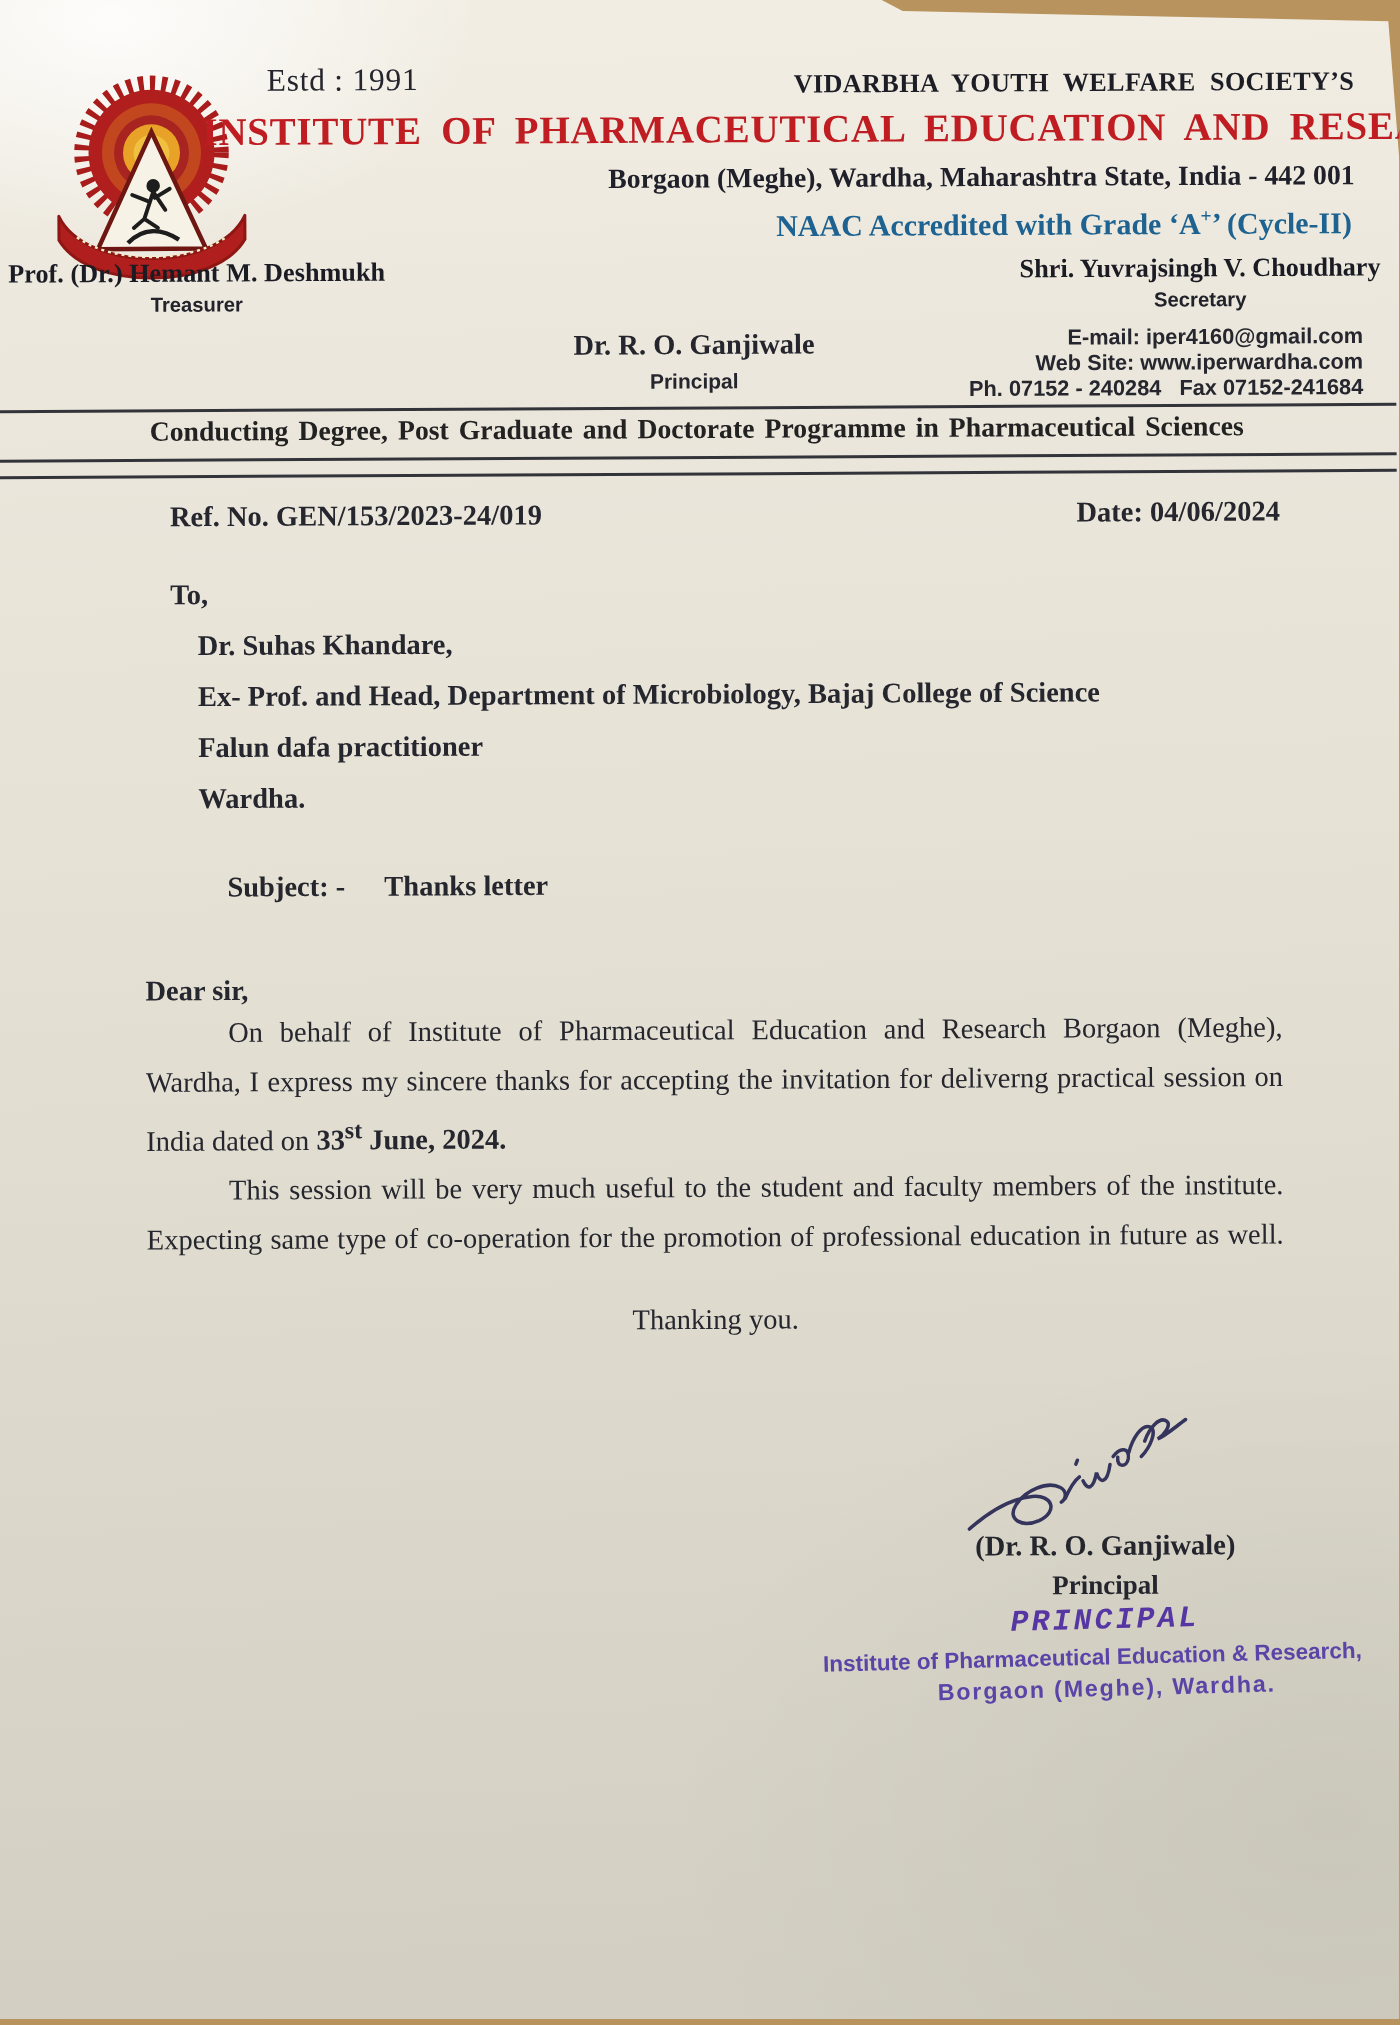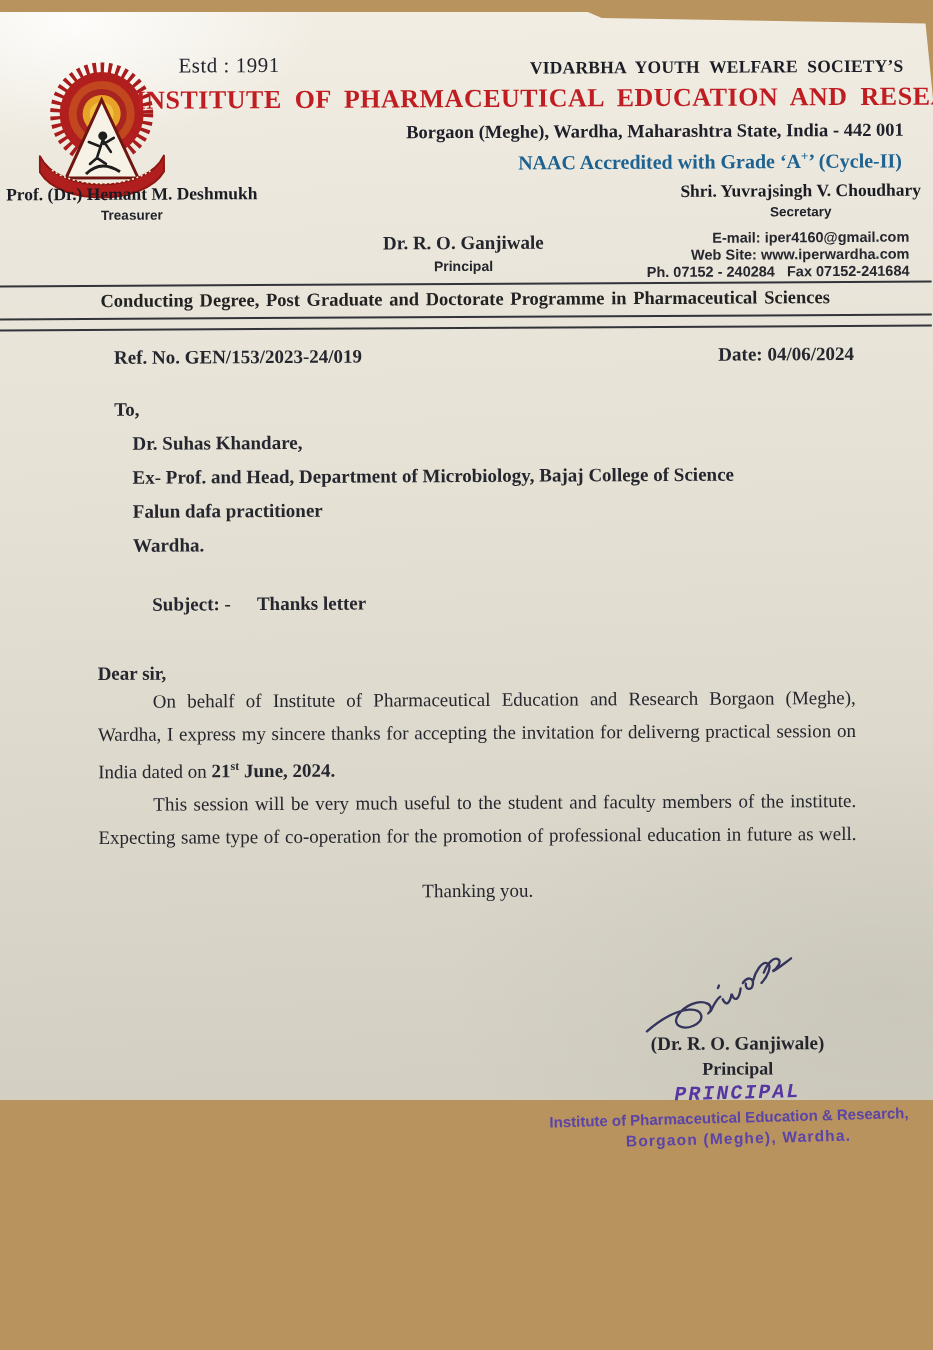--- a/index.html
+++ b/index.html
@@ -1,18 +1,18 @@
 <!DOCTYPE html>
 <html><head>
 <meta charset="utf-8">
 <style>
   html,body{margin:0;padding:0;}
   body{width:933px;height:1350px;background:#b8935e;overflow:hidden;
        font-family:"Liberation Serif",serif;-webkit-font-smoothing:antialiased;}
-  .page{position:relative;width:933px;height:1088px;margin-top:12px;}
+  .page{position:relative;width:933px;height:1346px;}
   .paper{position:absolute;inset:0;
     background:linear-gradient(178deg,#f2eee4 0%,#ebe7dc 18%,#e6e2d6 40%,#dedancb 60%,#dcd8cb 70%,#d6d3c6 88%,#d2cfc2 100%);
     background:linear-gradient(178deg,#f2eee4 0%,#ebe7dc 18%,#e6e2d6 40%,#dcd8cb 70%,#d6d3c6 88%,#d2cfc2 100%);
     clip-path:polygon(0 0,63% 0,64.5% 0.55%,99.2% 1.05%,99.45% 3.2%,100% 8%,100% 100%,0 100%);}
   .paper::before{content:"";position:absolute;inset:0;
     background:radial-gradient(120% 50% at 8% 1%,rgba(255,255,255,.85) 0%,rgba(255,255,255,0) 22%),
                radial-gradient(80% 40% at 95% 90%,rgba(0,0,0,.05) 0%,rgba(0,0,0,0) 60%);}
   .content{position:absolute;inset:0;transform:rotate(-0.3deg);color:#25252d;}
 
   
@@ -134,21 +134,21 @@
 
       <div class="subject">
         <span>Subject: -</span><span class="sub-text">Thanks letter</span>
       </div>
 
       <div class="salutation">Dear sir,</div>
 
       <div>
         <div class="pline stretch indent">On behalf of Institute of Pharmaceutical Education and Research Borgaon (Meghe),</div>
         <div class="pline stretch">Wardha, I express my sincere thanks for accepting the invitation for deliverng practical session on</div>
-        <div class="pline"><span>India dated on </span><b><span>21</span><sup style="font-size:12px">st</sup><span> June, 2024.</span></b></div>
+        <div class="pline"><span>India dated on </span><b><span>33</span><sup style="font-size:16px">st</sup><span> June, 2024.</span></b></div>
       </div>
 
       <div>
         <div class="pline stretch indent">This session will be very much useful to the student and faculty members of the institute.</div>
         <div class="pline stretch">Expecting same type of co-operation for the promotion of professional education in future as well.</div>
       </div>
 
       <div class="closing">Thanking you.</div>
     </div>
 

